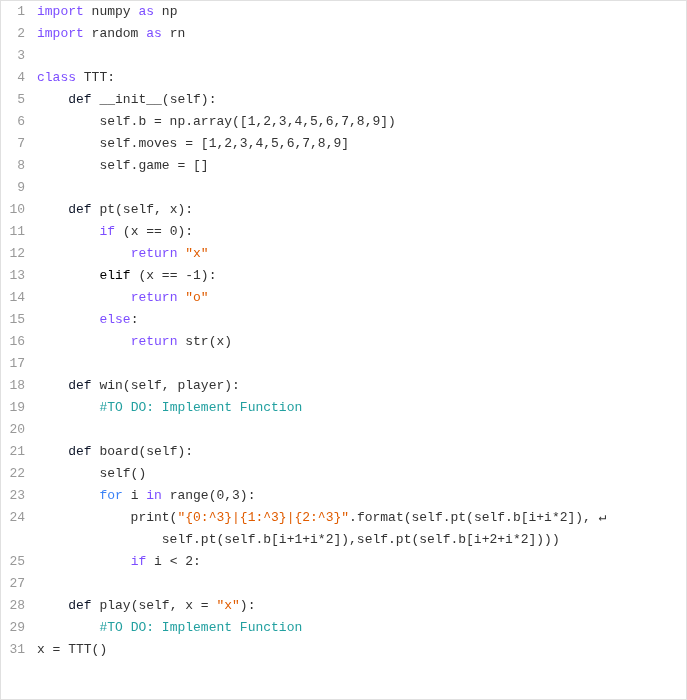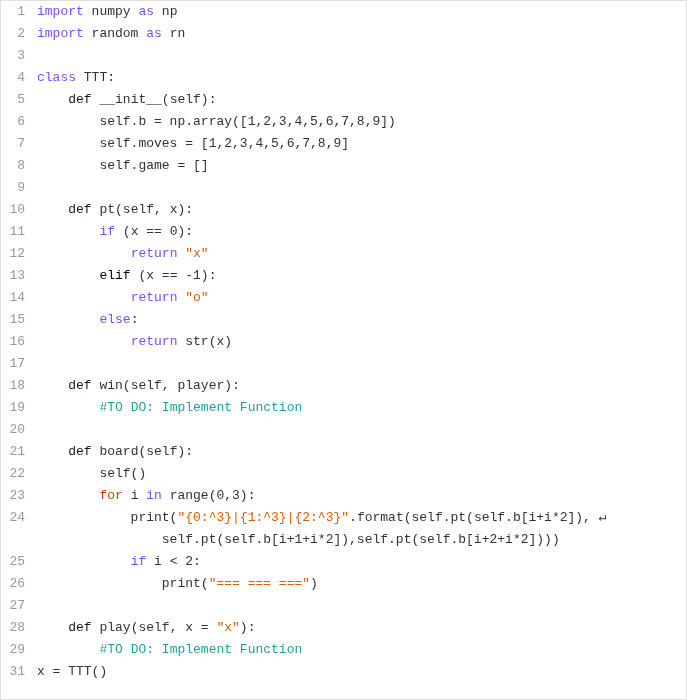--- a/index.html
+++ b/index.html
@@ -49,21 +49,21 @@
 
     
     .kw-import { color: #7c4dff; font-weight: normal; }
     .kw-as { color: #7c4dff; }
     .kw-class { color: #7c4dff; }
     .kw-def { color: #0f172a; }
     .kw-if { color: #7c4dff; }
     .kw-elif { color: #000000; }
     .kw-else { color: #7c4dff; }
     .kw-return { color: #7c4dff; }
-    .kw-for { color: #c2410c; }
+    .kw-for { color: #3b82f6; }
     .kw-in { color: #7c4dff; }
     .str { color: #e05c00; }
     .comment { color: #22a0a0; }
     .plain { color: #333; }
   </style>
 </head>
 <body>
 
 <div class="code-container">
   <div id="code-display">
@@ -165,24 +165,20 @@
       </div>
       <div class="code-row">
         <span class="line-num"></span>
         <span class="line-content"><span class="plain">                self.pt(self.b[i+1+i*2]),self.pt(self.b[i+2+i*2])))</span></span>
       </div>
       <div class="code-row">
         <span class="line-num">25</span>
         <span class="line-content"><span class="plain">            </span><span class="kw-if">if</span><span class="plain"> i &lt; 2:</span></span>
       </div>
       <div class="code-row">
-        <span class="line-num">26</span>
-        <span class="line-content"><span class="plain">                print(</span><span class="str">"=== === ==="</span><span class="plain">)</span></span>
-      </div>
-      <div class="code-row">
         <span class="line-num">27</span>
         <span class="line-content"> </span>
       </div>
       <div class="code-row">
         <span class="line-num">28</span>
         <span class="line-content"><span class="plain">    </span><span class="kw-def">def</span><span class="plain"> play(self, x = </span><span class="str">"x"</span><span class="plain">):</span></span>
       </div>
       <div class="code-row">
         <span class="line-num">29</span>
         <span class="line-content"><span class="plain">        </span><span class="comment">#TO DO: Implement Function</span></span>

